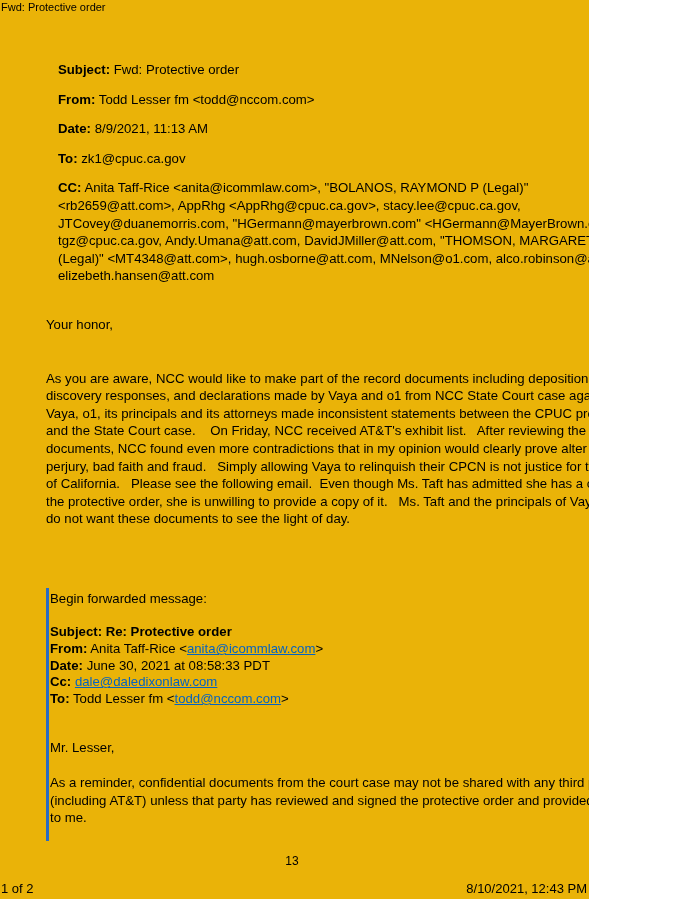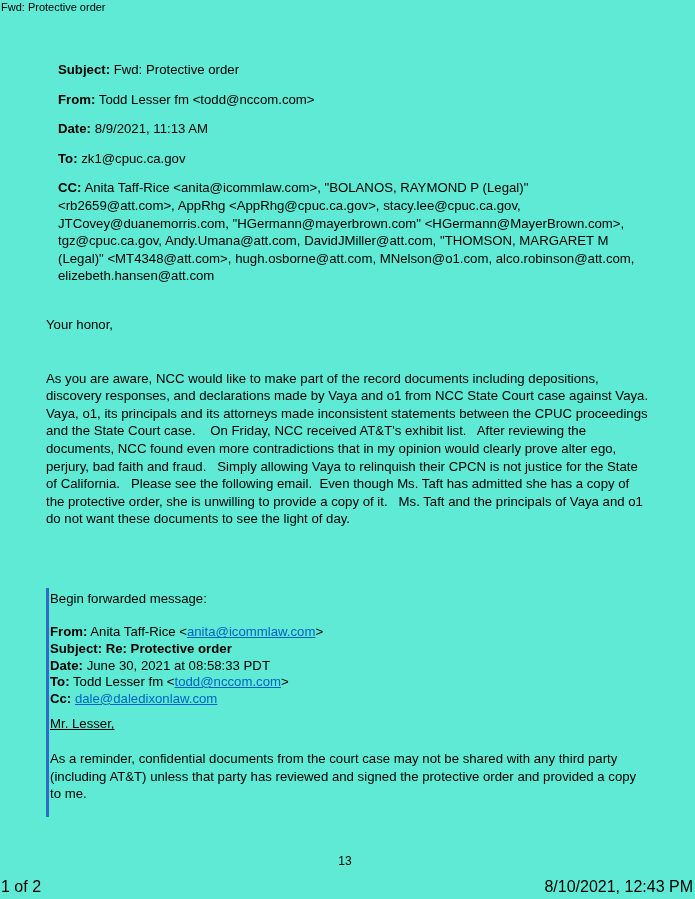--- a/index.html
+++ b/index.html
@@ -2,23 +2,23 @@
 <html style="--link: #0563c1; --quote_bar: #2b6cc4;"><head>
 <meta charset="utf-8">
 <style>
   html, body {
     margin: 0;
     padding: 0;
     background: #ffffff;
   }
   .page {
     position: relative;
-    width: 695px;
+    width: 589px;
     height: 899px;
-    background: #5eead4;
+    background: #eab308;
     color: #000000;
     font-family: "Liberation Sans", sans-serif;
     overflow: hidden;
     box-sizing: border-box;
   }
   .print-header {
     position: absolute;
     top: 1px;
     left: 1px;
     font-size: 11px;
@@ -42,21 +42,21 @@
   blockquote.fwd {
     margin: 60px 0 0 0;
     padding: 2px 0 14px 1px;
     border-left: 3px solid var(--quote_bar, #2b6cc4);
   }
   .fwd-headers {
     margin-top: 17px;
     line-height: 16.6px;
   }
   .fhdr { margin: 0; }
-  .fwd-salutation { margin-top: 8px; text-decoration: underline; }
+  .fwd-salutation { margin-top: 32px; }
   .fwd-para {
     margin: 17px 0 0 0;
     white-space: pre-wrap;
   }
   a.mail-link {
     color: var(--link, #0563c1);
     text-decoration: underline;
     cursor: pointer;
   }
   .page-number {
@@ -65,21 +65,21 @@
     right: 5px;
     top: 854px;
     text-align: center;
     font-size: 12px;
   }
   .footer {
     position: absolute;
     left: 1px;
     right: 2px;
     bottom: 3px;
-    font-size: 16px;
+    font-size: 13px;
     display: flex;
     justify-content: space-between;
   }
 </style>
 </head>
 <body>
 
 <div class="page">
 
   <div class="print-header">Fwd: Protective order</div>
@@ -106,37 +106,37 @@
 
     <p class="body-para">As you are aware, NCC would like to make part of the record documents including depositions, discovery responses, and declarations made by Vaya and o1 from NCC State Court case against Vaya. Vaya, o1, its principals and its attorneys made inconsistent statements between the CPUC proceedings and the State Court case.    On Friday, NCC received AT&amp;T's exhibit list.   After reviewing the documents, NCC found even more contradictions that in my opinion would clearly prove alter ego, perjury, bad faith and fraud.   Simply allowing Vaya to relinquish their CPCN is not justice for the State of California.   Please see the following email.  Even though Ms. Taft has admitted she has a copy of the protective order, she is unwilling to provide a copy of it.   Ms. Taft and the principals of Vaya and o1 do not want these documents to see the light of day.</p>
 
     <blockquote class="fwd">
 
       <div class="fwd-intro">Begin forwarded message:</div>
 
       <div class="fwd-headers">
 
         <div class="fhdr">
-          <span class="b">From:</span> <span>Anita Taff-Rice &lt;</span><a class="mail-link">anita@icommlaw.com</a><span>&gt;</span>
+          <span class="b">Subject:</span> <span class="b">Re: Protective order</span>
         </div>
 
         <div class="fhdr">
-          <span class="b">Subject:</span> <span class="b">Re: Protective order</span>
+          <span class="b">From:</span> <span>Anita Taff-Rice &lt;</span><a class="mail-link">anita@icommlaw.com</a><span>&gt;</span>
         </div>
 
         <div class="fhdr">
           <span class="b">Date:</span> <span>June 30, 2021 at 08:58:33 PDT</span>
         </div>
 
         <div class="fhdr">
-          <span class="b">To:</span> <span>Todd Lesser fm &lt;</span><a class="mail-link">todd@nccom.com</a><span>&gt;</span>
+          <span class="b">Cc:</span> <a class="mail-link">dale@daledixonlaw.com</a>
         </div>
 
         <div class="fhdr">
-          <span class="b">Cc:</span> <a class="mail-link">dale@daledixonlaw.com</a>
+          <span class="b">To:</span> <span>Todd Lesser fm &lt;</span><a class="mail-link">todd@nccom.com</a><span>&gt;</span>
         </div>
 
       </div>
 
       <div class="fwd-salutation">Mr. Lesser,</div>
 
 
       <p class="fwd-para">As a reminder, confidential documents from the court case may not be shared with any third party (including AT&amp;T) unless that party has reviewed and signed the protective order and provided a copy to me.</p>
 
     </blockquote>

